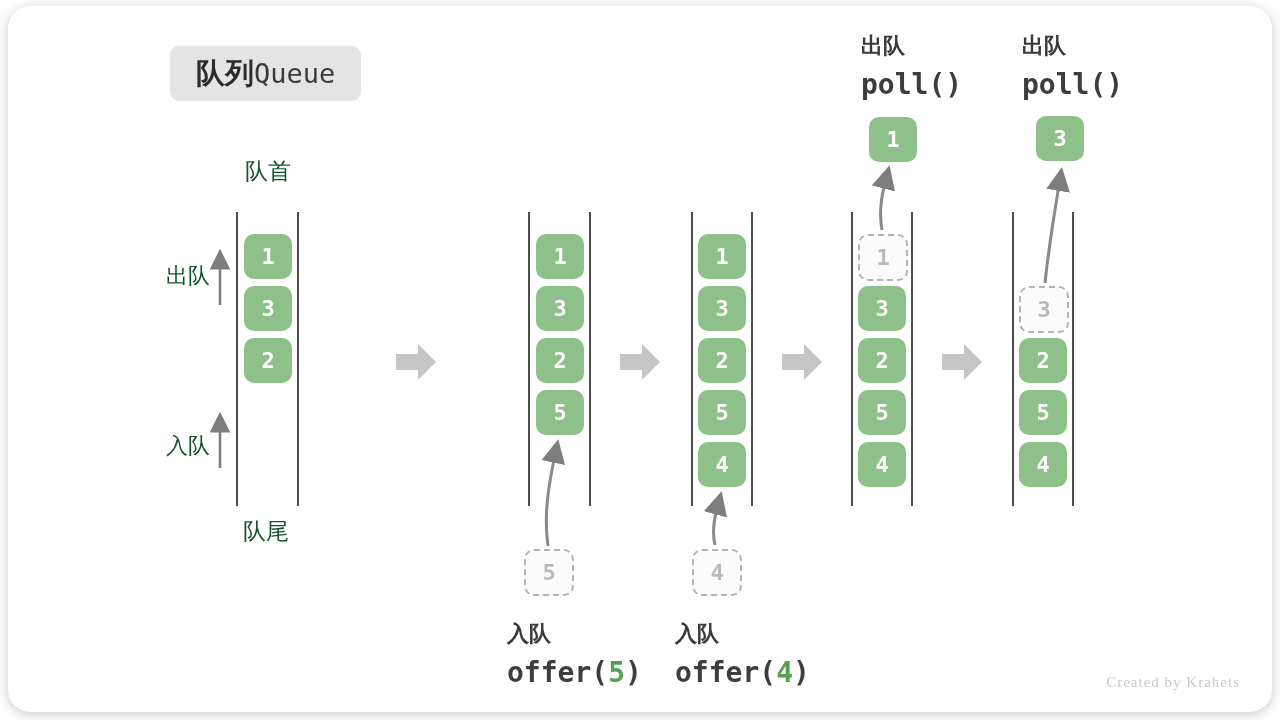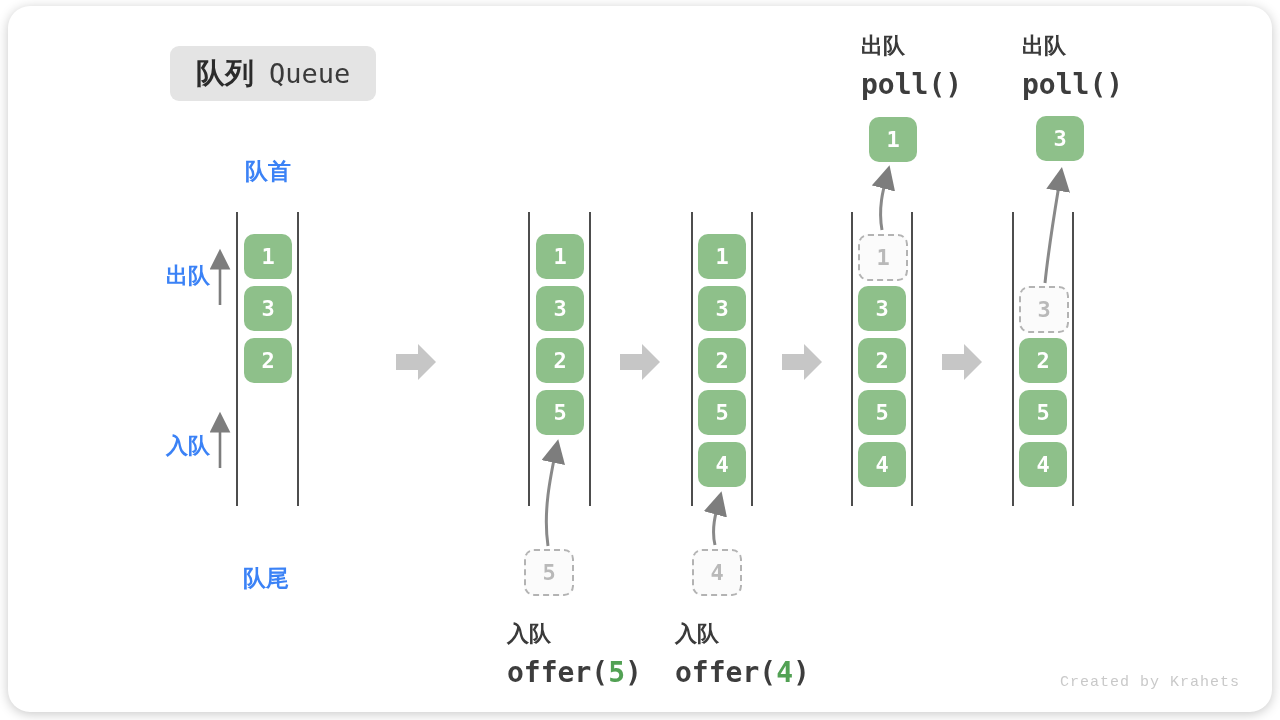--- a/index.html
+++ b/index.html
@@ -8,29 +8,29 @@
     position:absolute;left:8px;top:6px;right:8px;bottom:8px;
     background:#ffffff;border-radius:22px;
     box-shadow:0 2px 12px rgba(0,0,0,0.22);
   }
   .stage{position:absolute;left:0;top:0;width:1280px;height:720px;}
 
   
   .badge{
     position:absolute;left:170px;top:46px;height:55px;
     background:#e4e4e4;border-radius:9px;
-    display:inline-flex;align-items:center;gap:15px;padding:0 26px;
+    display:inline-flex;align-items:center;gap:0;padding:0 26px;
   }
   .badge .zh{font-size:29px;font-weight:bold;color:#2b2b2b;}
   .badge .en{font-size:27px;color:#3a3a3a;font-family:"DejaVu Sans Mono",monospace;}
 
   
-  .cjk{font-weight:bold;color:#3b82f6;font-size:23px;}
+  .cjk{font-weight:normal;color:#14532d;font-size:23px;}
   .lbl-front{position:absolute;left:268px;top:156px;transform:translateX(-50%);}
-  .lbl-rear{position:absolute;left:266px;top:563px;transform:translateX(-50%);text-align:center;}
+  .lbl-rear{position:absolute;left:266px;top:516px;transform:translateX(-50%);text-align:center;}
   .lbl-dequeue{position:absolute;left:166px;top:261px;font-size:22px;}
   .lbl-enqueue{position:absolute;left:166px;top:431px;font-size:22px;}
 
   
   .wall{position:absolute;top:212px;width:2px;height:294px;background:#4d4d4d;}
 
   
   .cell{
     position:absolute;width:48px;height:45px;border-radius:10px;
     display:flex;align-items:center;justify-content:center;
@@ -43,21 +43,21 @@
   }
 
   
   .opblock{position:absolute;}
   .opblock .l1{font-weight:bold;color:#3a3a3a;font-size:22px;margin-bottom:7px;}
   .opblock .l2{font-family:"DejaVu Sans Mono",monospace;color:#3d3d3d;font-size:28px;font-weight:bold;}
   .opblock .arg{color:#52a154;}
 
   .watermark{
     position:absolute;right:40px;top:674px;
-    font-family:Liberation Mono, monospace;font-size:15px;color:#c9c9c9;letter-spacing:1px;
+    font-family:Liberation Serif, serif;font-size:15px;color:#c9c9c9;letter-spacing:1px;
   }
 
   svg.overlay{position:absolute;left:0;top:0;pointer-events:none;}
 </style>
 </head>
 <body>
 
 <div class="card"></div>
 <div class="stage">
 

